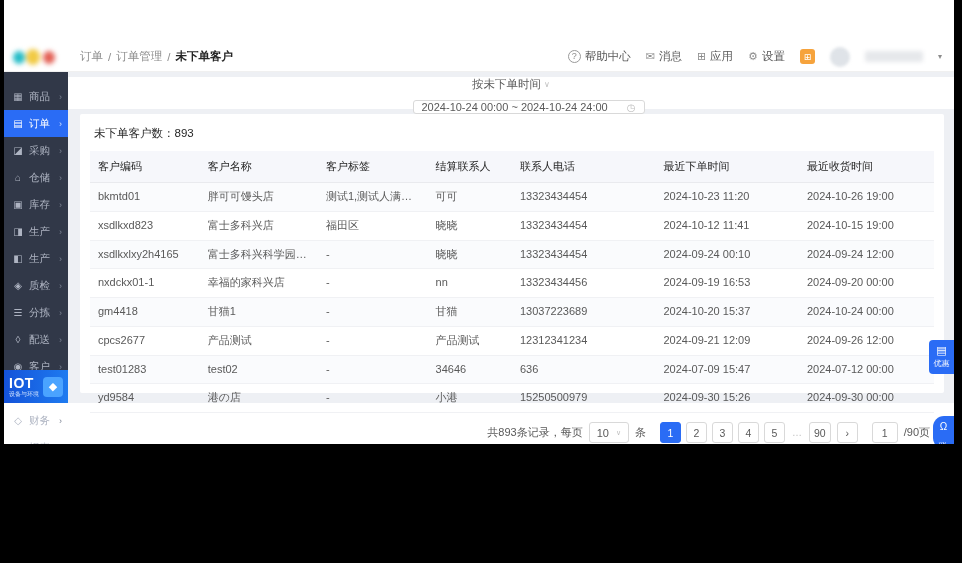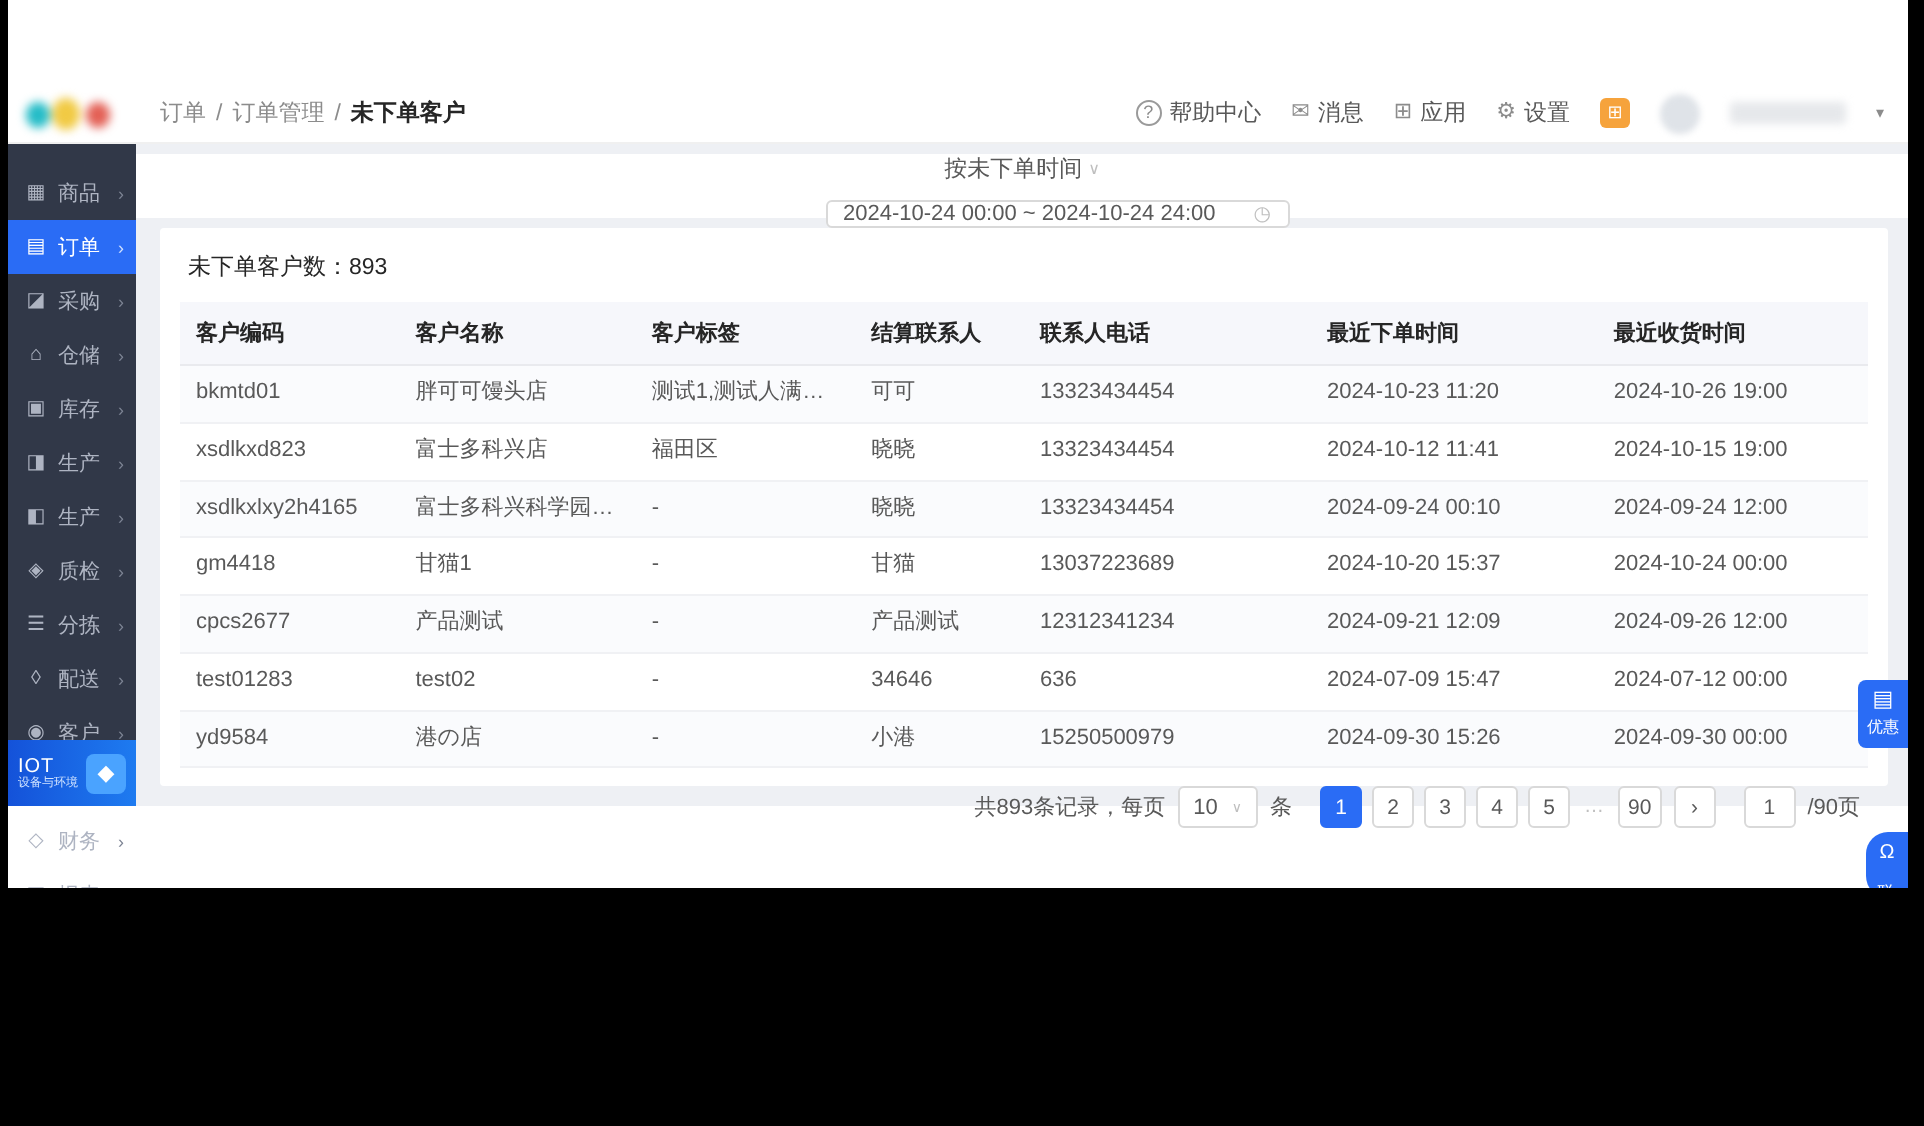--- a/index.html
+++ b/index.html
@@ -33,38 +33,38 @@
   .sidebar { position:absolute; top:72px; left:0; width:64px; bottom:41px; background:#313848; z-index:6; }
   .sidebar nav { padding-top:11px; }
   .s-item { height:27px; display:flex; align-items:center; gap:5px; padding:0 6px 0 8px; color:#aeb4c2; font-size:10.5px; cursor:pointer; }
   .s-item.active { background:#2a6cf5; color:#fff; }
   .s-icon { width:12px; text-align:center; font-size:10px; line-height:1; }
   .s-label { white-space:nowrap; }
   .chev { margin-left:auto; font-size:9px; color:#7d8494; }
   .s-item.active .chev { color:#cfe0ff; }
   .iot-badge { position:absolute; left:0; right:0; bottom:0; height:33px; background:linear-gradient(90deg,#1452d9,#1e7bf0); display:flex; align-items:center; padding:0 5px; gap:4px; color:#fff; }
   .iot-text { display:flex; flex-direction:column; line-height:1.1; }
-  .iot-title { font-size:10px; font-weight:normal; letter-spacing:.5px; }
+  .iot-title { font-size:14px; font-weight:bold; letter-spacing:.5px; }
   .iot-sub { font-size:6px; color:#cfe2ff; }
   .iot-icon { margin-left:auto; width:20px; height:20px; background:#4aa3ff; border-radius:4px; display:flex; align-items:center; justify-content:center; font-size:11px; color:#fff; }
 
   
   .content { position:absolute; left:64px; right:0; top:72px; bottom:41px; background:#eef0f4; }
   .filter-bar { position:absolute; top:5px; left:0; right:0; height:32px; background:#fff; display:flex; align-items:center; padding:0 14px; gap:8px;flex-direction:column; }
   .f-label { font-size:11.5px; color:#595959; display:flex; align-items:center; gap:3px; cursor:pointer; }
   .f-caret { font-size:8px; color:#bfbfbf; }
   .date-input { width:232px; height:23px; border:1px solid #d9d9d9; border-radius:3px; background:#fff; display:flex; align-items:center; justify-content:space-between; padding:0 8px; font-size:11px; color:#595959; cursor:pointer;margin-left:35px; }
   .clock-icon { color:#bfbfbf; font-size:10px; }
   .export-btn { margin-left:auto; height:23px; padding:12px 13px; background:#2a6cf5; border:none; border-radius:3px; color:#fff; font-size:11.5px; cursor:pointer; font-family:inherit; }
 
   .card { position:absolute; top:42px; left:12px; right:10px; bottom:10px; background:#fff; border-radius:2px; padding:10px 10px 0; }
   .summary { font-size:11.5px; color:#262626; margin:2px 0 10px 4px; }
 
   table { width:100%; border-collapse:collapse; table-layout:fixed; }
-  thead th { background:#f6f7fb; color:#262626; font-weight:bold; text-align:left; font-size:11px; padding:8px 8px; border-bottom:1px solid #e9eaee; white-space:nowrap; overflow:hidden; }
+  thead th { background:#f6f7fb; color:#262626; font-weight:normal; text-align:left; font-size:11px; padding:8px 8px; border-bottom:1px solid #e9eaee; white-space:nowrap; overflow:hidden; }
   tbody td { font-size:11px; color:#595959; padding:7px 8px; border-bottom:1px solid #f0f1f4; white-space:nowrap; overflow:hidden; text-overflow:ellipsis; line-height:1.25; }
   tbody tr:nth-child(odd) { background:#fafbfd; }
   th:nth-child(1){width:13%} th:nth-child(2){width:14%} th:nth-child(3){width:13%}
   th:nth-child(4){width:10%} th:nth-child(5){width:17%} th:nth-child(6){width:17%} th:nth-child(7){width:16%}
 
   .pagination { display:flex; align-items:center; justify-content:flex-end; gap:6px; padding:9px 4px; font-size:11px; color:#595959; }
   .page-size { border:1px solid #d9d9d9; border-radius:3px; height:21px; display:flex; align-items:center; padding:0 7px; gap:7px; cursor:pointer; background:#fff; }
   .page-size .f-caret { font-size:7px; }
   .pages { display:flex; align-items:center; gap:5px; margin-left:8px; }
   .page-btn { min-width:21px; height:21px; border:1px solid #d9d9d9; border-radius:3px; background:#fff; color:#595959; font-size:10.5px; display:flex; align-items:center; justify-content:center; padding:0 4px; cursor:pointer; }
@@ -264,20 +264,29 @@
                 <td>2024-10-15 19:00</td>
               </tr>
               <tr>
                 <td>xsdlkxlxy2h4165</td>
                 <td>富士多科兴科学园2号1...</td>
                 <td>-</td>
                 <td>晓晓</td>
                 <td>13323434454</td>
                 <td>2024-09-24 00:10</td>
                 <td>2024-09-24 12:00</td>
+              </tr>
+              <tr>
+                <td>nxdckx01-1</td>
+                <td>幸福的家科兴店</td>
+                <td>-</td>
+                <td>nn</td>
+                <td>13323434456</td>
+                <td>2024-09-19 16:53</td>
+                <td>2024-09-20 00:00</td>
               </tr>
               <tr>
                 <td>gm4418</td>
                 <td>甘猫1</td>
                 <td>-</td>
                 <td>甘猫</td>
                 <td>13037223689</td>
                 <td>2024-10-20 15:37</td>
                 <td>2024-10-24 00:00</td>
               </tr>

